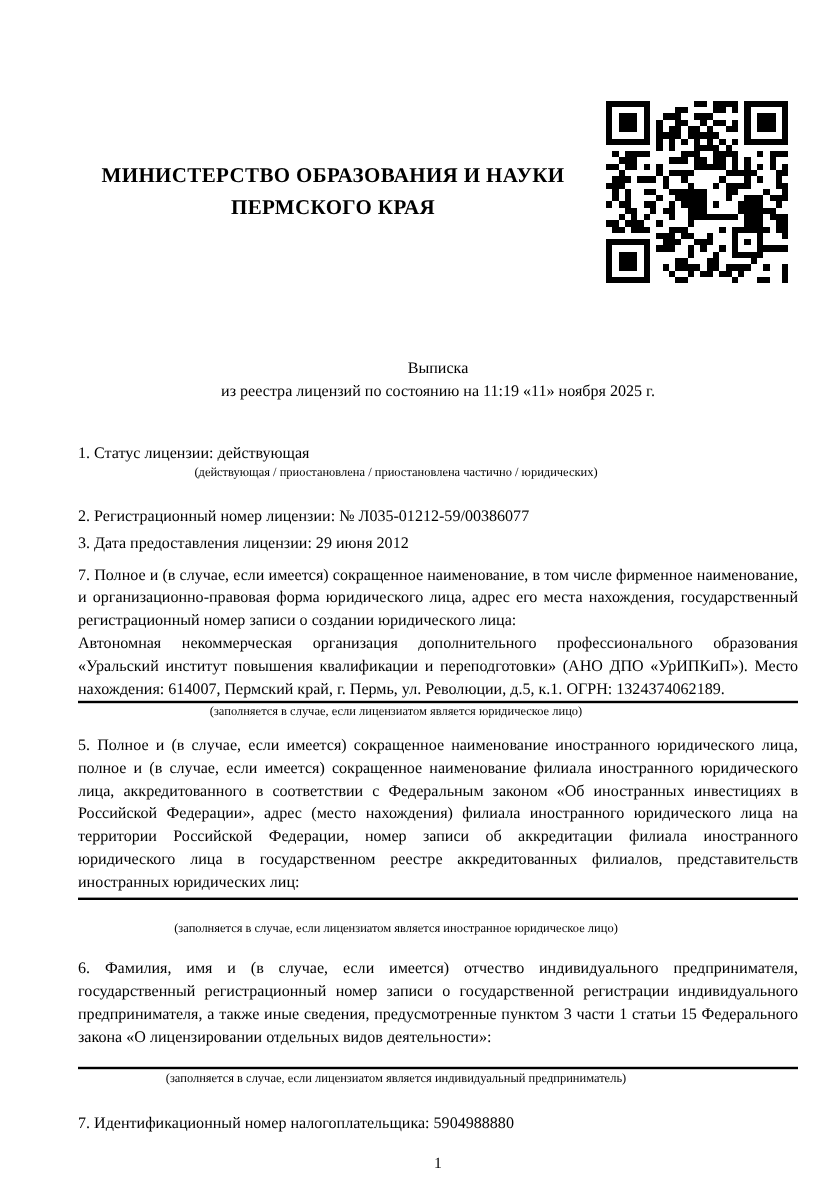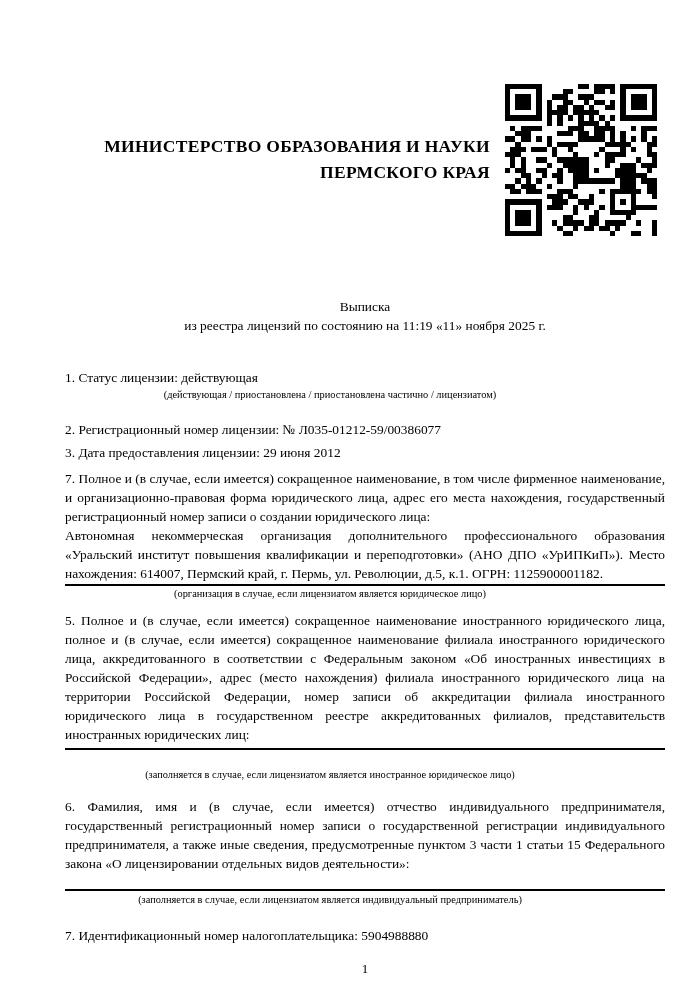--- a/index.html
+++ b/index.html
@@ -18,21 +18,21 @@
     top: 84px;
     width: 152px;
     height: 152px;
   }
   .qr svg { width: 100%; height: 100%; display: block; }
   .letterhead {
     position: absolute;
     left: 65px;
     top: 133px;
     width: 425px;
-    text-align: right;
+    text-align: center;
   }
   .ministry {
     font-weight: bold;
     font-size: 17.5px;
     line-height: 26px;
     letter-spacing: 0.3px;
   }
   .letterhead-caption {
     font-size: 10.5px;
     line-height: 13px;
@@ -507,30 +507,30 @@
   </div>
 
   <div class="content">
 
     <div class="doc-title">
       <div>Выписка</div>
       <div>из реестра лицензий по состоянию на 11:19 «11» ноября 2025 г.</div>
     </div>
 
     <div class="line mt-item1">1. Статус лицензии: действующая</div>
-    <div class="fill-caption mt-cap1">(действующая / приостановлена / приостановлена частично / лицензиатом)</div>
+    <div class="fill-caption mt-cap1">(действующая / приостановлена / приостановлена частично / юридических)</div>
 
     <div class="line mt-item2">2. Регистрационный номер лицензии: № Л035-01212-59/00386077</div>
 
     <div class="line mt-item3">3. Дата предоставления лицензии: 29 июня 2012</div>
 
     <div class="para mt-item4">7. Полное и (в случае, если имеется) сокращенное наименование, в том числе фирменное наименование, и организационно-правовая форма юридического лица, адрес его места нахождения, государственный регистрационный номер записи о создании юридического лица:</div>
-    <div class="para">Автономная некоммерческая организация дополнительного профессионального образования «Уральский институт повышения квалификации и переподготовки» (АНО ДПО «УрИПКиП»). Место нахождения: 614007, Пермский край, г. Пермь, ул. Революции, д.5, к.1. ОГРН: 1125900001182.</div>
+    <div class="para">Автономная некоммерческая организация дополнительного профессионального образования «Уральский институт повышения квалификации и переподготовки» (АНО ДПО «УрИПКиП»). Место нахождения: 614007, Пермский край, г. Пермь, ул. Революции, д.5, к.1. ОГРН: 1324374062189.</div>
     <div class="rule mt-rule4"></div>
-    <div class="fill-caption mt-cap4">(организация в случае, если лицензиатом является юридическое лицо)</div>
+    <div class="fill-caption mt-cap4">(заполняется в случае, если лицензиатом является юридическое лицо)</div>
 
     <div class="para mt-item5">5. Полное и (в случае, если имеется) сокращенное наименование иностранного юридического лица, полное и (в случае, если имеется) сокращенное наименование филиала иностранного юридического лица, аккредитованного в соответствии с Федеральным законом «Об иностранных инвестициях в Российской Федерации», адрес (место нахождения) филиала иностранного юридического лица на территории Российской Федерации, номер записи об аккредитации филиала иностранного юридического лица в государственном реестре аккредитованных филиалов, представительств иностранных юридических лиц:</div>
     <div class="rule mt-rule5"></div>
     <div class="fill-caption mt-cap5">(заполняется в случае, если лицензиатом является иностранное юридическое лицо)</div>
 
     <div class="para mt-item6">6. Фамилия, имя и (в случае, если имеется) отчество индивидуального предпринимателя, государственный регистрационный номер записи о государственной регистрации индивидуального предпринимателя, а также иные сведения, предусмотренные пунктом 3 части 1 статьи 15 Федерального закона «О лицензировании отдельных видов деятельности»:</div>
     <div class="rule mt-rule6"></div>
     <div class="fill-caption mt-cap6">(заполняется в случае, если лицензиатом является индивидуальный предприниматель)</div>
 
     <div class="line mt-item7">7. Идентификационный номер налогоплательщика: 5904988880</div>

